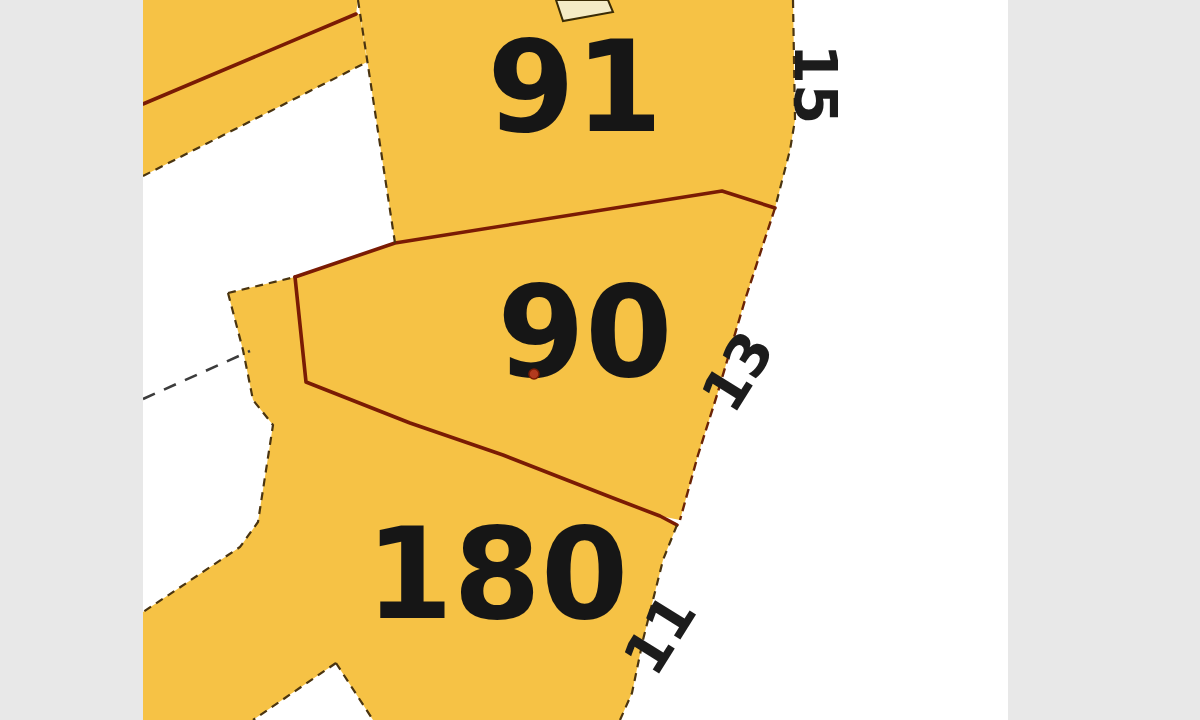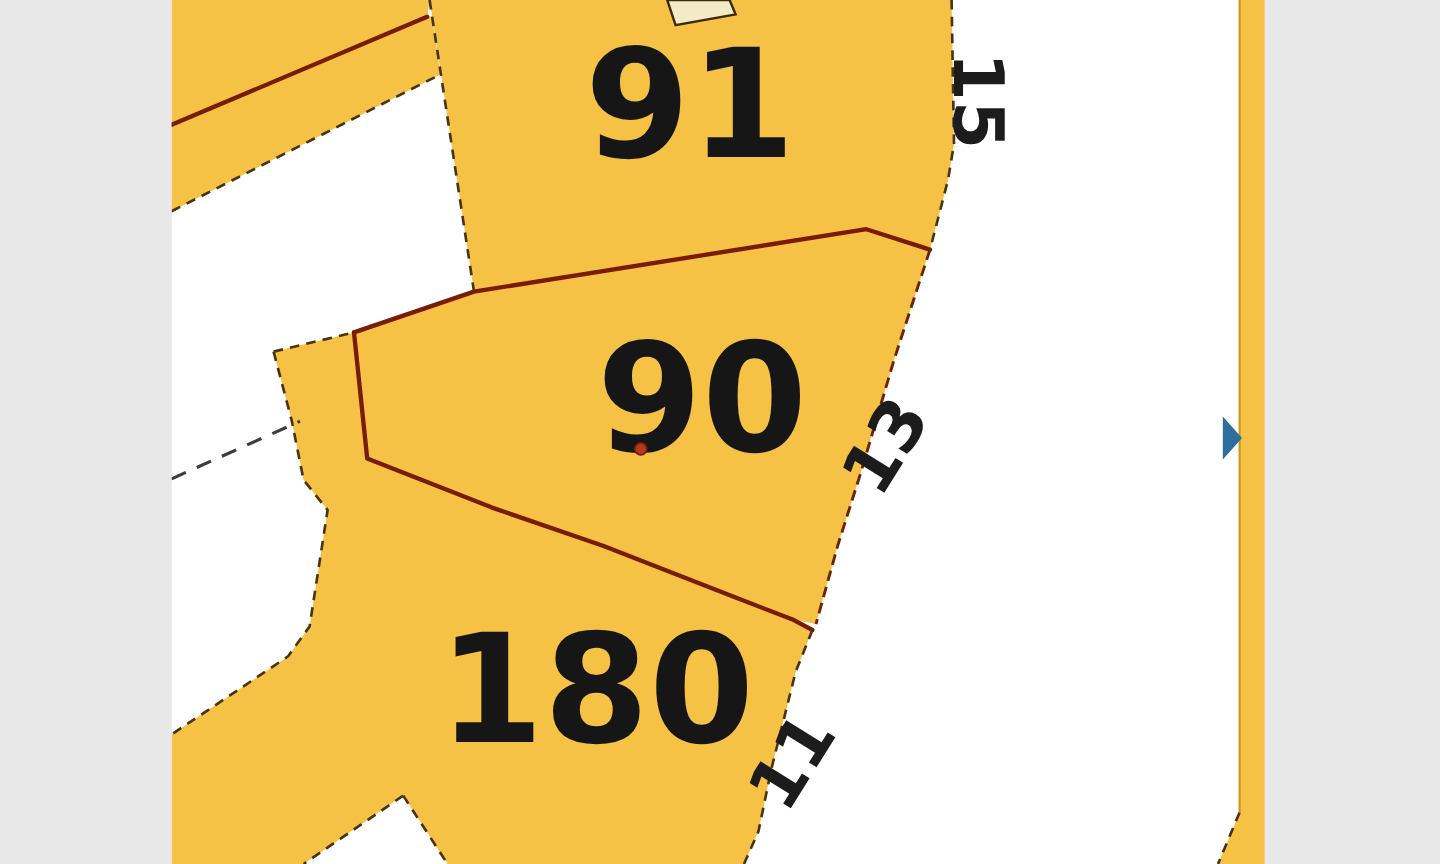--- a/index.html
+++ b/index.html
@@ -1,17 +1,17 @@
 <!DOCTYPE html>
 <html><head>
 <meta charset="utf-8">
 <style>
   html,body{margin:0;padding:0;}
   body{background:#e8e8e8;font-family:"DejaVu Sans",sans-serif;}
-  .stage{position:relative;width:1200px;height:720px;overflow:hidden;}
+  .stage{position:relative;width:1008px;height:720px;overflow:hidden;}
   svg{display:block;}
   .parcel{stroke:none;}
   .boundary-red{fill:none;stroke:#7a1b04;stroke-width:3.6;stroke-linejoin:round;stroke-linecap:round;}
   .frontage{fill:none;stroke:#4a3410;stroke-width:2.2;stroke-dasharray:8 6;stroke-linecap:butt;}
   .frontage-red{fill:none;stroke:#6b2406;stroke-width:2.4;stroke-dasharray:9 5;}
   .centerline{fill:none;stroke:#3c3c3c;stroke-width:2.6;stroke-dasharray:13 10;}
   .strip-edge{fill:none;stroke:#c89b1a;stroke-width:1.8;}
   .building-outline{stroke:#3a2b05;stroke-width:2;}
   .parcel-label{font-family:"DejaVu Sans",sans-serif;font-weight:bold;font-size:126px;fill:#161616;text-anchor:middle;}
   .street-label{font-family:"DejaVu Sans",sans-serif;font-weight:bold;font-size:58px;fill:#1c1c1c;text-anchor:middle;}

